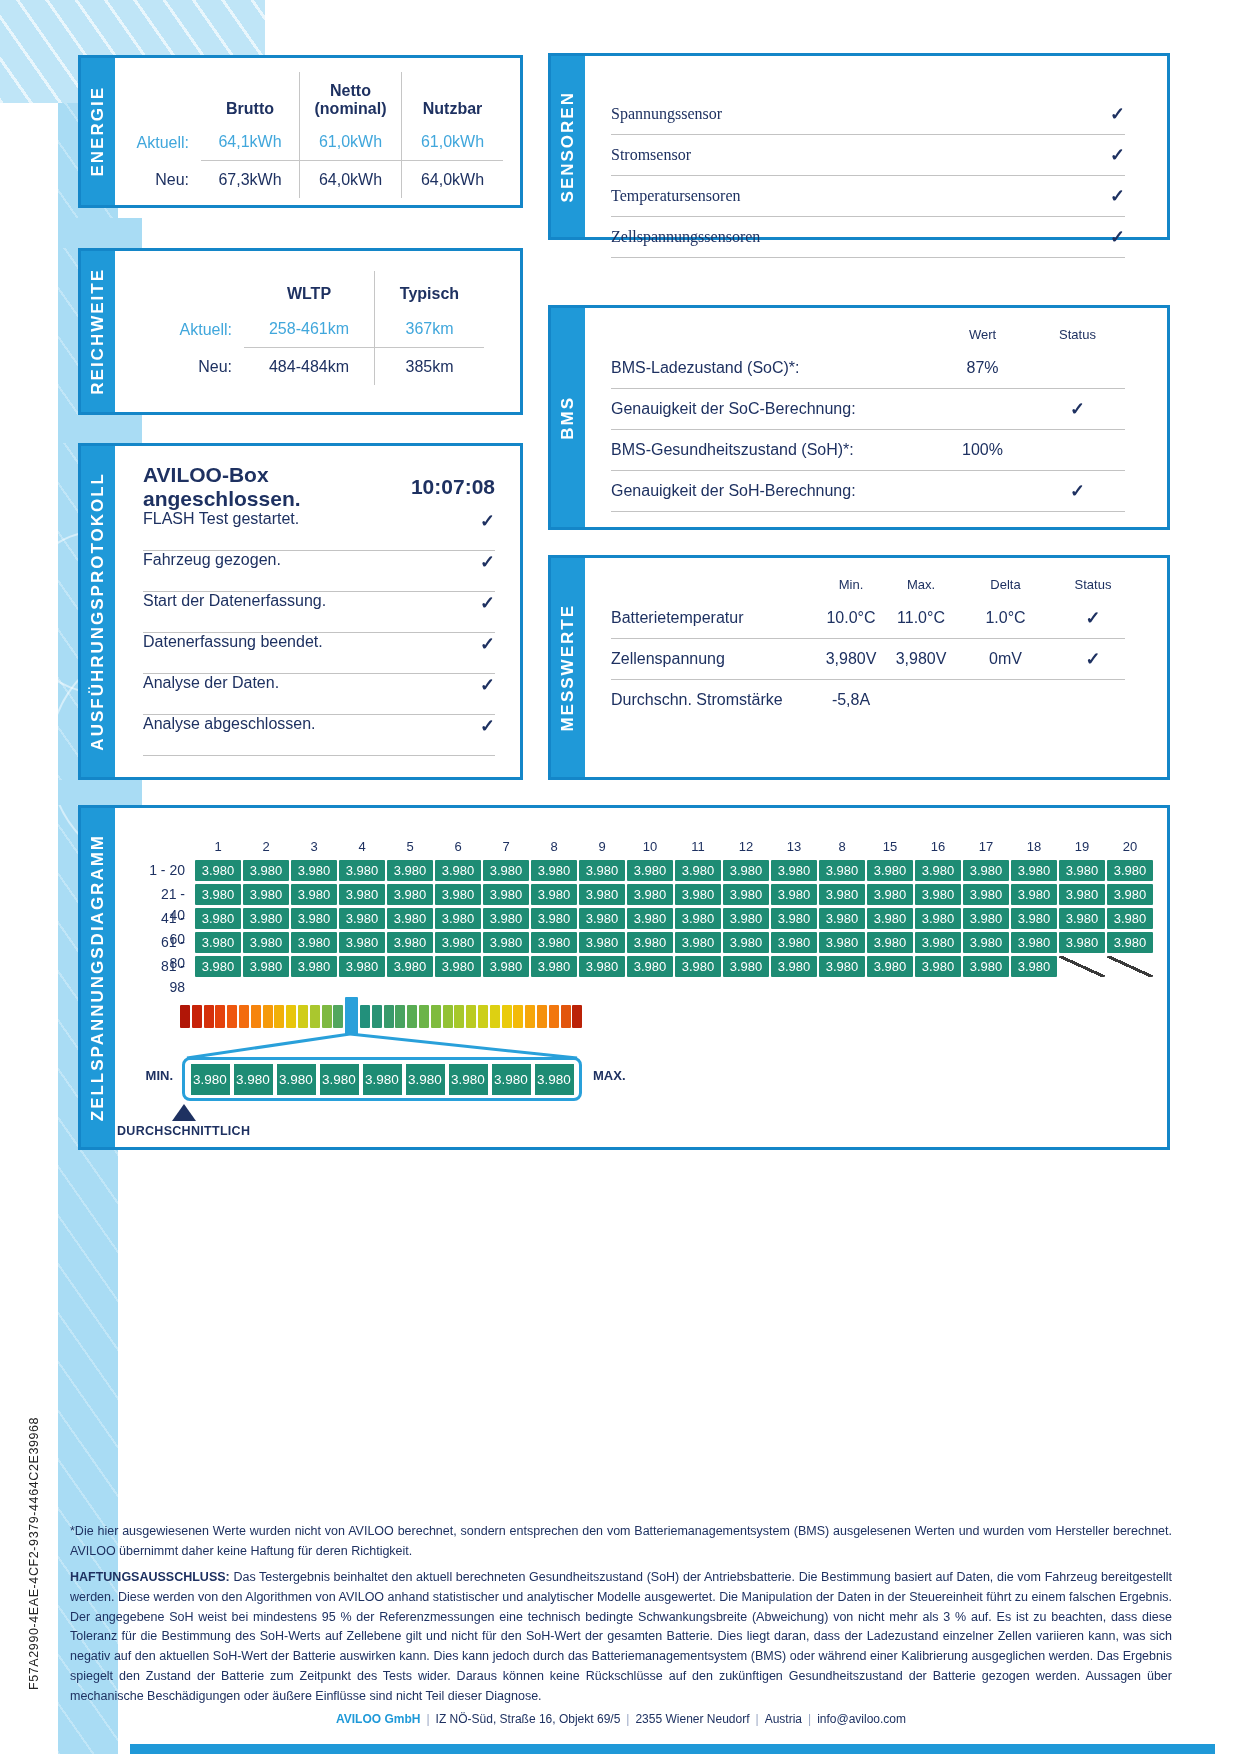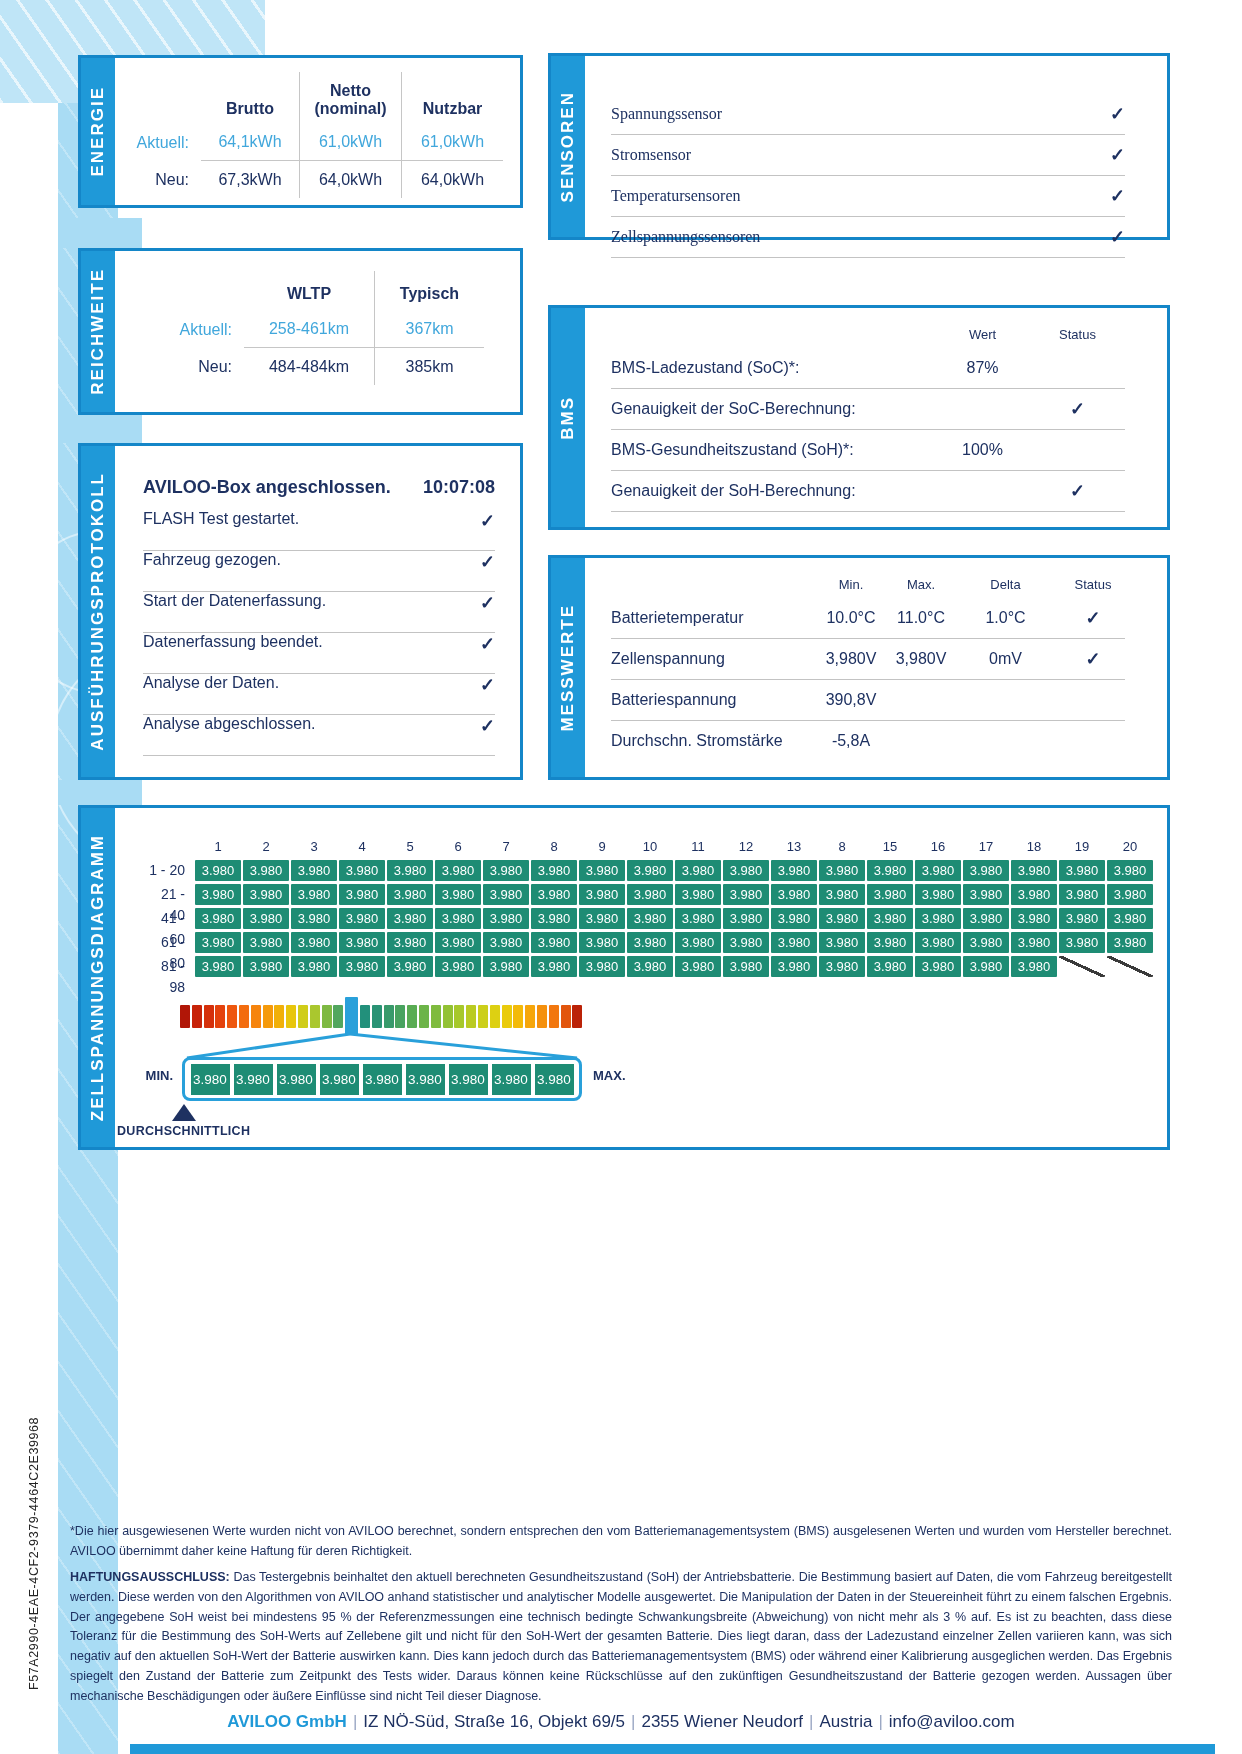--- a/index.html
+++ b/index.html
@@ -35,21 +35,21 @@
   .egrid{position:absolute;left:28px;top:14px;display:grid;grid-template-columns:92px 98px 102px 102px;font-size:16px;}
   .rgrid{position:absolute;left:28px;top:20px;display:grid;grid-template-columns:135px 130px 110px;font-size:16px;}
   .ehead{height:52px;display:flex;flex-direction:column;align-items:center;justify-content:flex-end;font-weight:bold;padding-bottom:6px;box-sizing:border-box;text-align:center;}
   .rhead{height:40px;display:flex;align-items:flex-end;justify-content:center;font-weight:bold;padding-bottom:8px;box-sizing:border-box;}
   .sep{border-left:1px solid #c6c6c6;}
   .ul{border-bottom:1px solid #c6c6c6;}
   .elabel{height:37px;display:flex;align-items:center;justify-content:flex-end;padding-right:12px;box-sizing:border-box;}
   .eval{height:37px;display:flex;align-items:center;justify-content:center;box-sizing:border-box;}
   
   .pcontent{position:absolute;left:62px;right:25px;top:18px;font-size:16px;}
-  .pheader{display:flex;justify-content:space-between;align-items:center;height:46px;font-weight:bold;font-size:18px;}
+  .pheader{display:flex;justify-content:space-between;align-items:center;height:46px;font-weight:bold;font-size:21px;}
   .prow{display:flex;justify-content:space-between;align-items:flex-start;height:40px;border-bottom:1px solid #c3c3c3;}
   
   .scontent{position:absolute;left:60px;right:42px;top:38px;font-size:16px;font-family:Liberation Serif, serif;}
   .srow{display:flex;justify-content:space-between;align-items:center;height:40px;border-bottom:1px solid #c3c3c3;}
   
   .bcontent{position:absolute;left:60px;right:42px;top:12px;font-size:16px;}
   .bhead{display:grid;grid-template-columns:1fr 95px 95px;height:28px;align-items:center;font-size:13px;}
   .bhead span{text-align:center;}
   .bmsrow{display:grid;grid-template-columns:1fr 95px 95px;align-items:center;height:40px;border-bottom:1px solid #c3c3c3;}
   .bval{text-align:center;}
@@ -71,21 +71,21 @@
   #zoom-box{position:absolute;left:101px;top:249px;width:400px;height:44px;border:3px solid #29a0da;border-radius:8px;box-sizing:border-box;display:flex;align-items:center;justify-content:center;gap:4px;background:#fff;}
   .zcell{width:39px;height:31px;background:#1e8c74;color:#fff;font-size:13.5px;line-height:31px;text-align:center;}
   .minmax{position:absolute;font-weight:bold;font-size:13px;}
   #min-label{left:36px;top:260px;width:56px;text-align:right;}
   #max-label{left:512px;top:260px;}
   #avg-triangle{position:absolute;left:91px;top:296px;width:0;height:0;border-left:12px solid transparent;border-right:12px solid transparent;border-bottom:17px solid #1e3161;}
   #avg-label{position:absolute;left:36px;top:316px;font-weight:800;font-size:12.5px;letter-spacing:0.3px;}
   
   .footnote{position:absolute;left:70px;top:1522px;width:1102px;font-size:12.5px;line-height:1.58;text-align:justify;}
   .disclaimer{position:absolute;left:70px;top:1568px;width:1102px;font-size:12.5px;line-height:1.58;text-align:justify;}
-  .footerline{position:absolute;left:70px;top:1712px;width:1102px;text-align:center;font-size:17px;font-weight:bold;}
+  .footerline{position:absolute;left:70px;top:1712px;width:1102px;text-align:center;font-size:12px;font-weight:bold;}
   .fcompany{color:#1f99d8;}
   .fsep{color:#9aa7c4;font-weight:normal;padding:0 6px;}
   .fitem{color:#1e3161;font-weight:normal;}
   .serial{position:absolute;left:27px;top:1290px;height:400px;writing-mode:vertical-rl;transform:rotate(180deg);font-size:12.5px;letter-spacing:0.6px;color:#222;}
   .bottombar{position:absolute;left:130px;top:1744px;width:1085px;height:10px;background:#1f99d8;}
 </style>
 </head>
 <body>
 
 <div class="page">
@@ -254,27 +254,20 @@
             <span class="mval">11.0°C</span>
             <span class="mval">1.0°C</span>
             <span class="mval check">✓</span>
           </div>
           <div class="mrow uline">
             <span class="mlabel">Zellenspannung</span>
             <span class="mval">3,980V</span>
             <span class="mval">3,980V</span>
             <span class="mval">0mV</span>
             <span class="mval check">✓</span>
-          </div>
-          <div class="mrow uline">
-            <span class="mlabel">Batteriespannung</span>
-            <span class="mval">390,8V</span>
-            <span class="mval"></span>
-            <span class="mval"></span>
-            <span class="mval check"></span>
           </div>
           <div class="mrow">
             <span class="mlabel">Durchschn. Stromstärke</span>
             <span class="mval">-5,8A</span>
             <span class="mval"></span>
             <span class="mval"></span>
             <span class="mval check"></span>
           </div>
         </div>
     </div>

